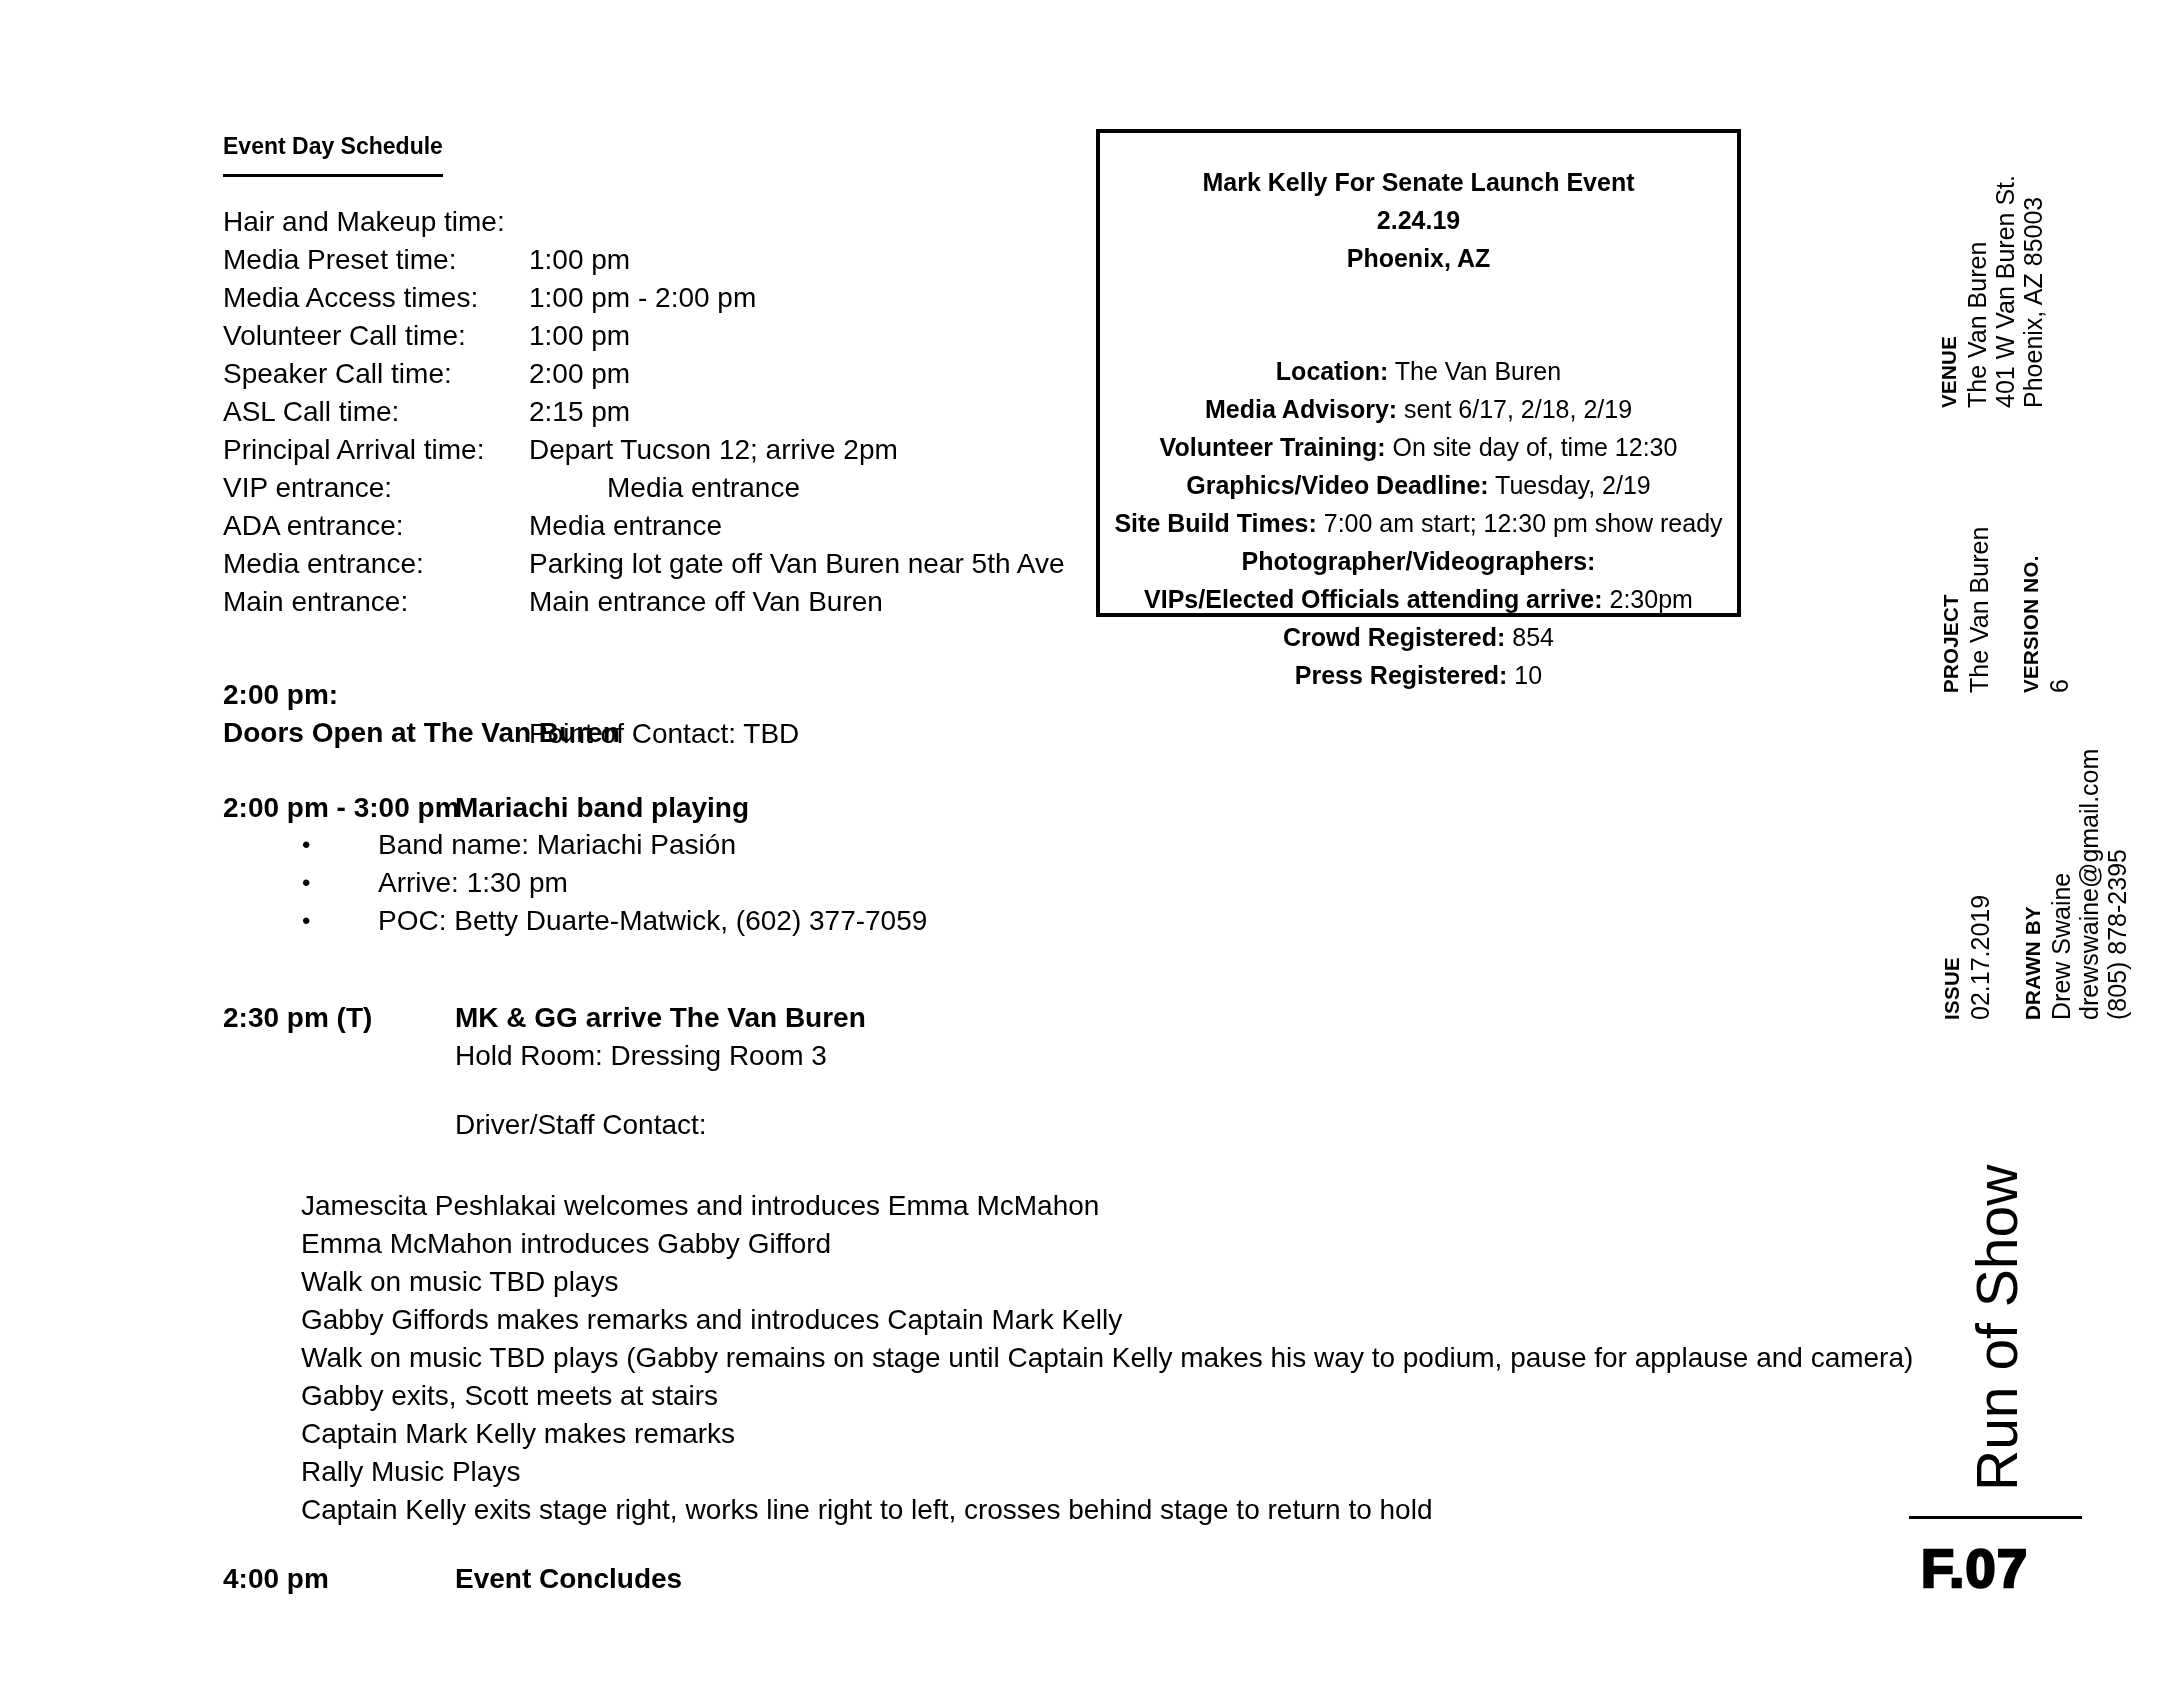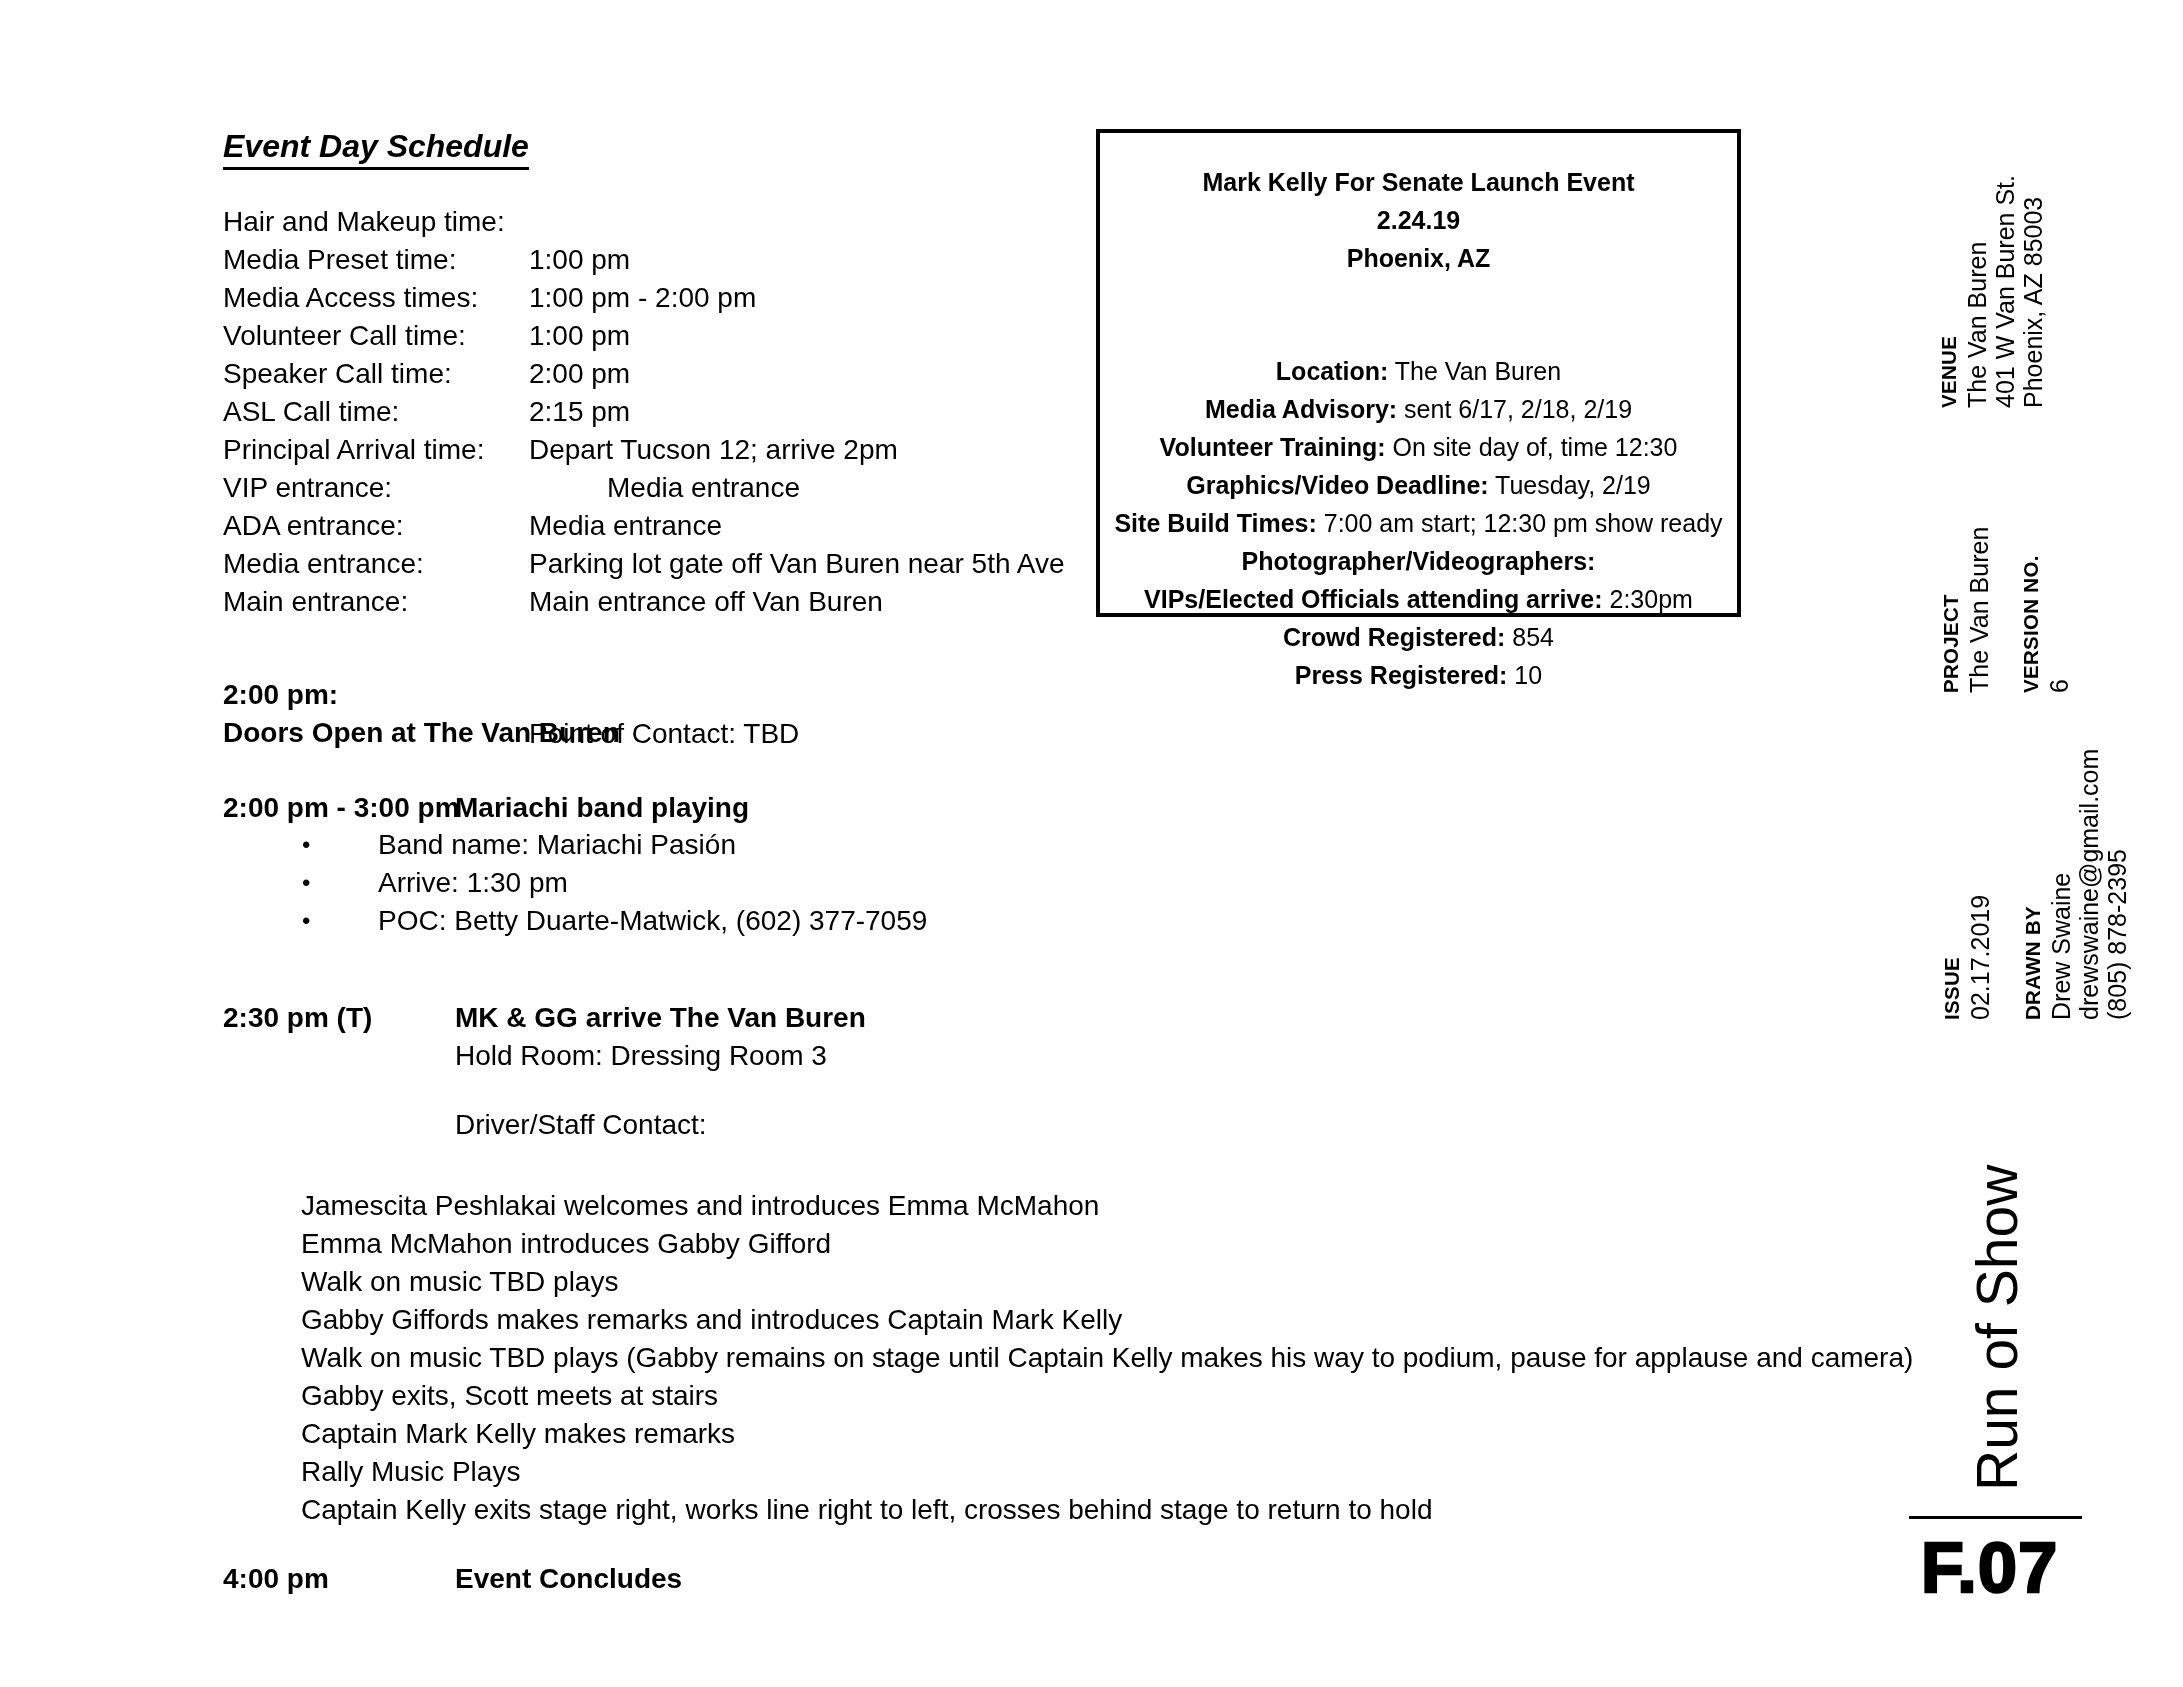--- a/index.html
+++ b/index.html
@@ -10,26 +10,25 @@
     font-family:"Liberation Sans","DejaVu Sans",sans-serif;
     color:#000;
     overflow:hidden;
   }
   .abs{position:absolute;}
   .b{font-weight:bold;}
 
   
   .doc-heading{
     left:223px;top:130px;
-    font-size:32px;font-weight:bold;line-height:32px;
+    font-size:23px;font-weight:bold;line-height:32px;
     display:inline-block;
     border-bottom:3.3px solid #000;
-    padding-bottom:5px;
+    padding-bottom:12px;
     white-space:nowrap;
-    font-style:italic;
   }
 
   
   .row{display:flex;line-height:38px;font-size:28px;white-space:nowrap;}
   .col-label{width:306px;flex:none;}
   .col-label-sm{width:232px;flex:none;}
   .vip-indent{margin-left:78px;}
 
   .sched{left:223px;top:203px;}
 
@@ -65,21 +64,21 @@
   .ros-title{
     position:absolute;left:1966px;top:1491px;
     transform-origin:0 0;transform:rotate(-90deg);
     font-size:57px;line-height:62px;white-space:nowrap;
   }
   .ros-line{
     left:1909px;top:1516px;width:173px;height:3.3px;background:#000;
   }
   .page-num{
     left:1921px;top:1538px;
-    font-size:70px;font-weight:bold;line-height:60px;
+    font-size:54px;font-weight:bold;line-height:60px;
     letter-spacing:1.3px;
     -webkit-text-stroke:2.6px #000;
     white-space:nowrap;
   }
 </style>
 </head>
 <body>
 
 <div class="page">
 

